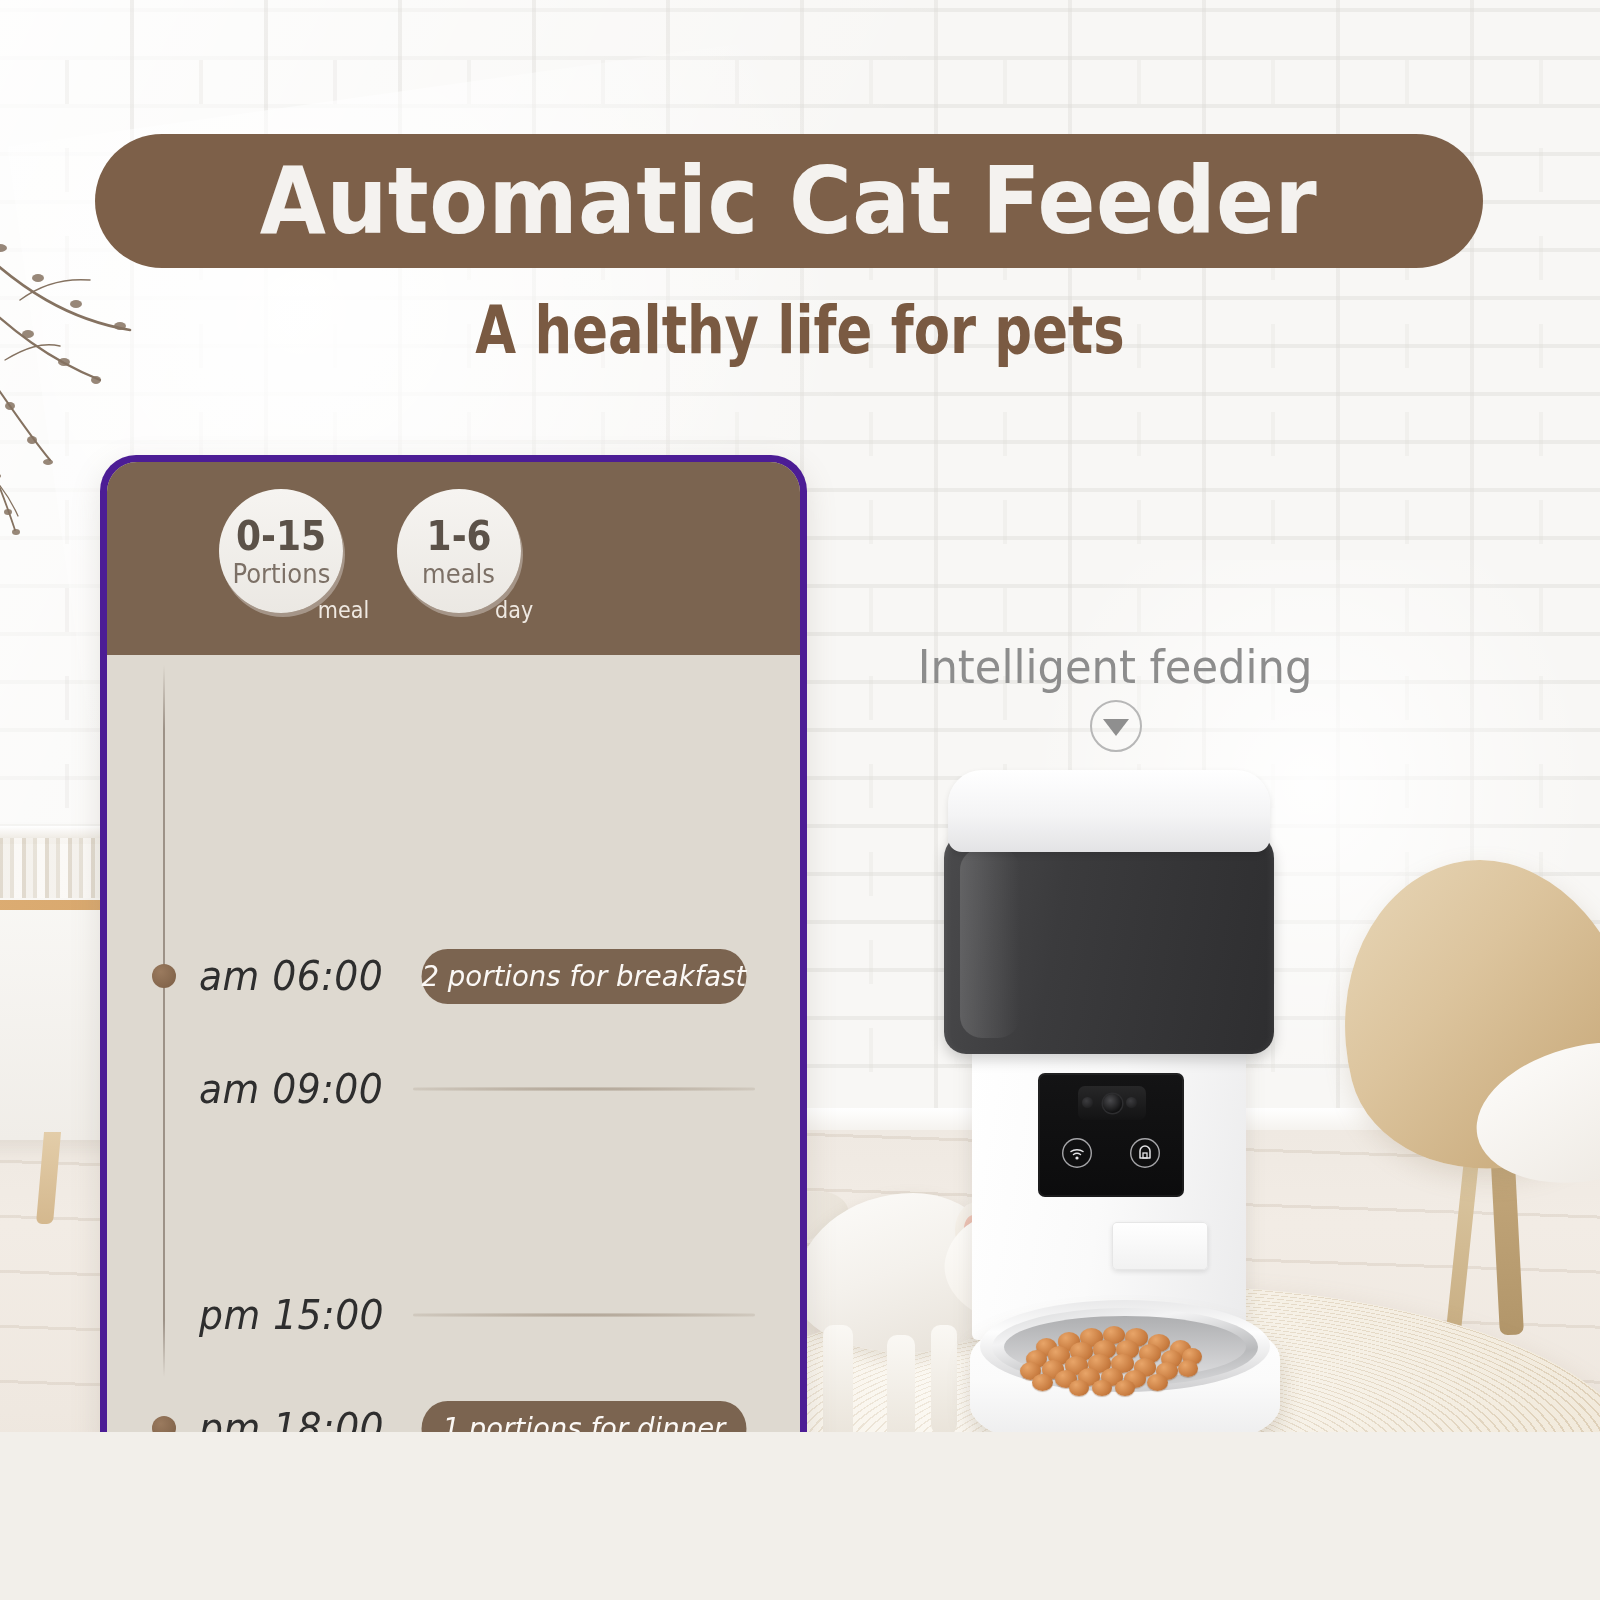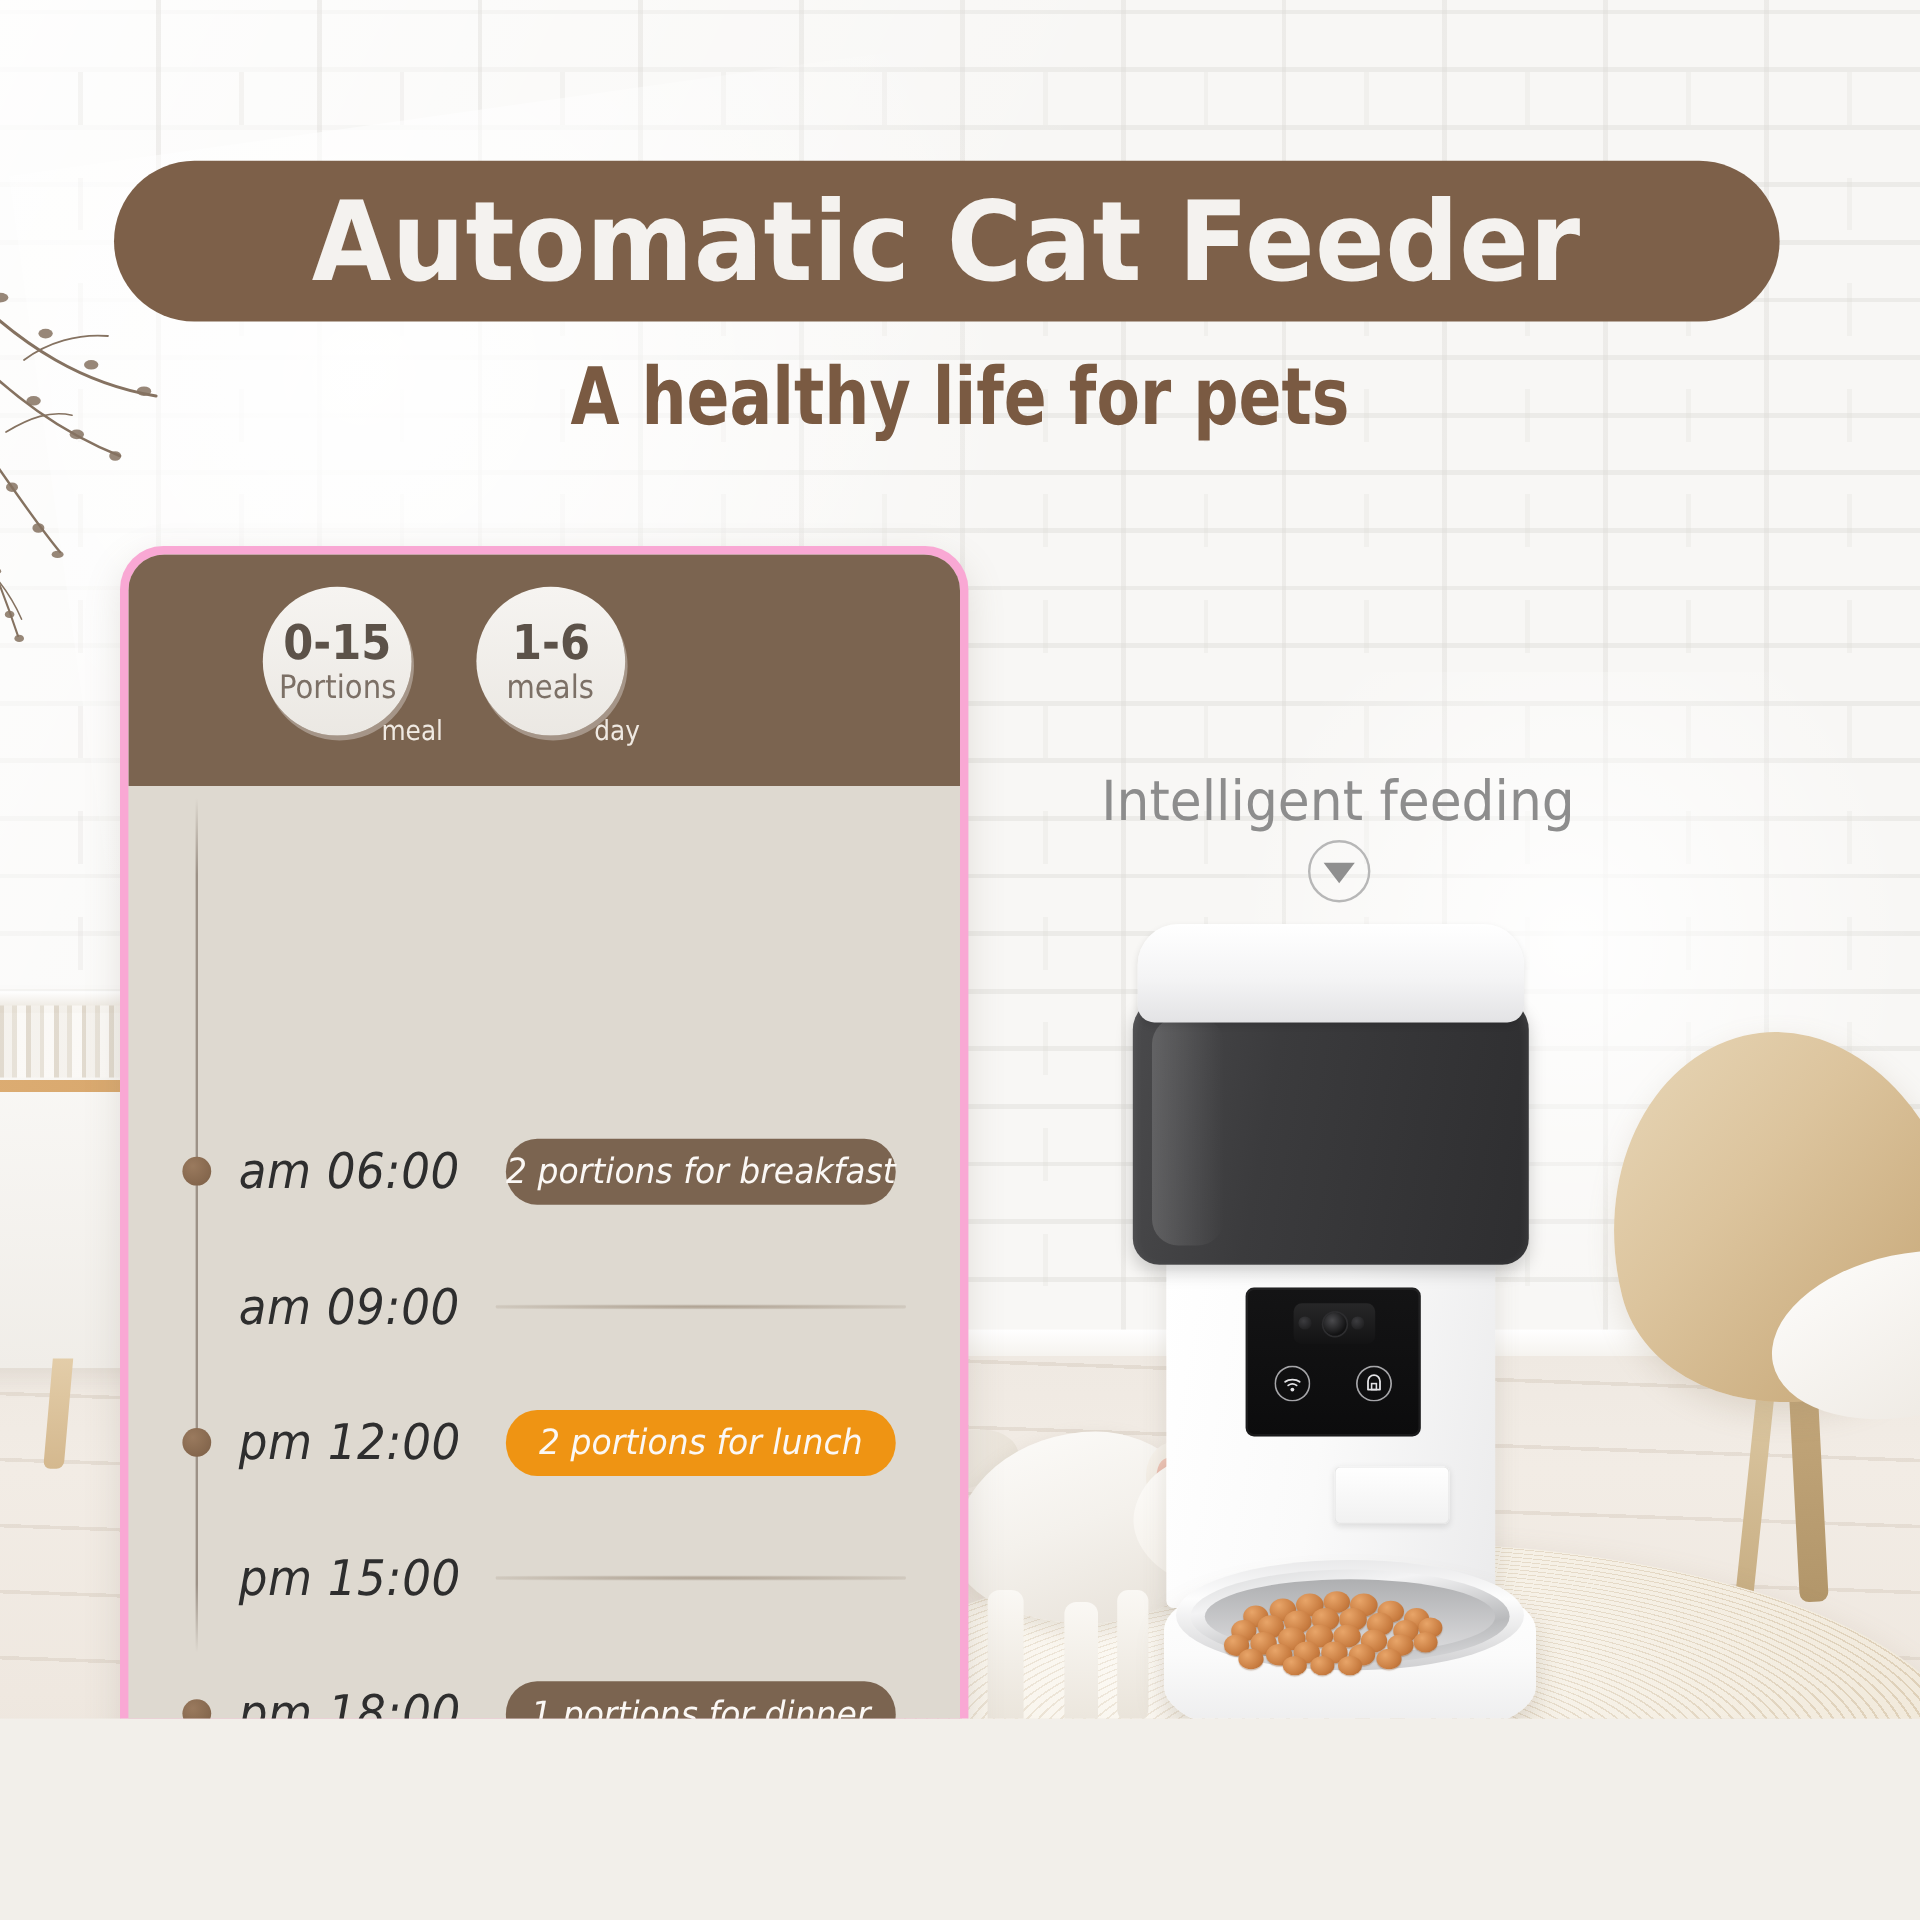--- a/index.html
+++ b/index.html
@@ -162,21 +162,21 @@
       display:flex;align-items:center;justify-content:center;}
   .title-text{color:#f4f2ef;font-size:92px;font-weight:700;letter-spacing:.5px;
       font-family:"DejaVu Sans", sans-serif;white-space:nowrap;
       transform:scaleX(.93);}
   .subtitle{position:absolute;left:0;top:292px;width:1600px;text-align:center;
       color:#7a5a42;font-size:66px;font-weight:700;
       font-family:"DejaVu Sans", sans-serif;transform:scaleX(.80);}
 
   
   .card{position:absolute;left:100px;top:455px;width:707px;height:1018px;
-      background:#f9a8d4;border-radius:36px;padding:7px;box-sizing:border-box;
+      background:#4c1d95;border-radius:36px;padding:7px;box-sizing:border-box;
       box-shadow:0 10px 30px rgba(130,115,100,.18);}
   .card-inner{position:relative;width:100%;height:100%;border-radius:30px;overflow:hidden;
       background:#ded9d0;}
   .card-head{position:relative;height:193px;background:#7b6450;}
   .badges{position:absolute;left:0;top:0;width:100%;height:193px;}
   .badge{position:absolute;top:27px;width:124px;height:124px;border-radius:50%;
       background:linear-gradient(180deg,#f6f4f1,#ebe8e3);
       display:flex;flex-direction:column;align-items:center;justify-content:center;
       box-shadow:2px 4px 0 rgba(255,255,255,.32);}
   .badge-num{font-size:40px;font-weight:700;color:#5c5249;line-height:1;
@@ -404,25 +404,20 @@
           <div class="dot"></div>
           <div class="time">am 06:00</div>
           <div class="pill brown">2 portions for breakfast</div>
         </div>
 
         <div class="row" style="top:405px">
           <div class="time">am 09:00</div>
           <div class="divider"></div>
         </div>
 
-        <div class="row" style="top:518px">
-          <div class="dot"></div>
-          <div class="time">pm 12:00</div>
-          <div class="pill orange">2 portions for lunch</div>
-        </div>
 
         <div class="row" style="top:631px">
           <div class="time">pm 15:00</div>
           <div class="divider"></div>
         </div>
 
         <div class="row" style="top:744px">
           <div class="dot"></div>
           <div class="time">pm 18:00</div>
           <div class="pill brown">1 portions for dinner</div>

